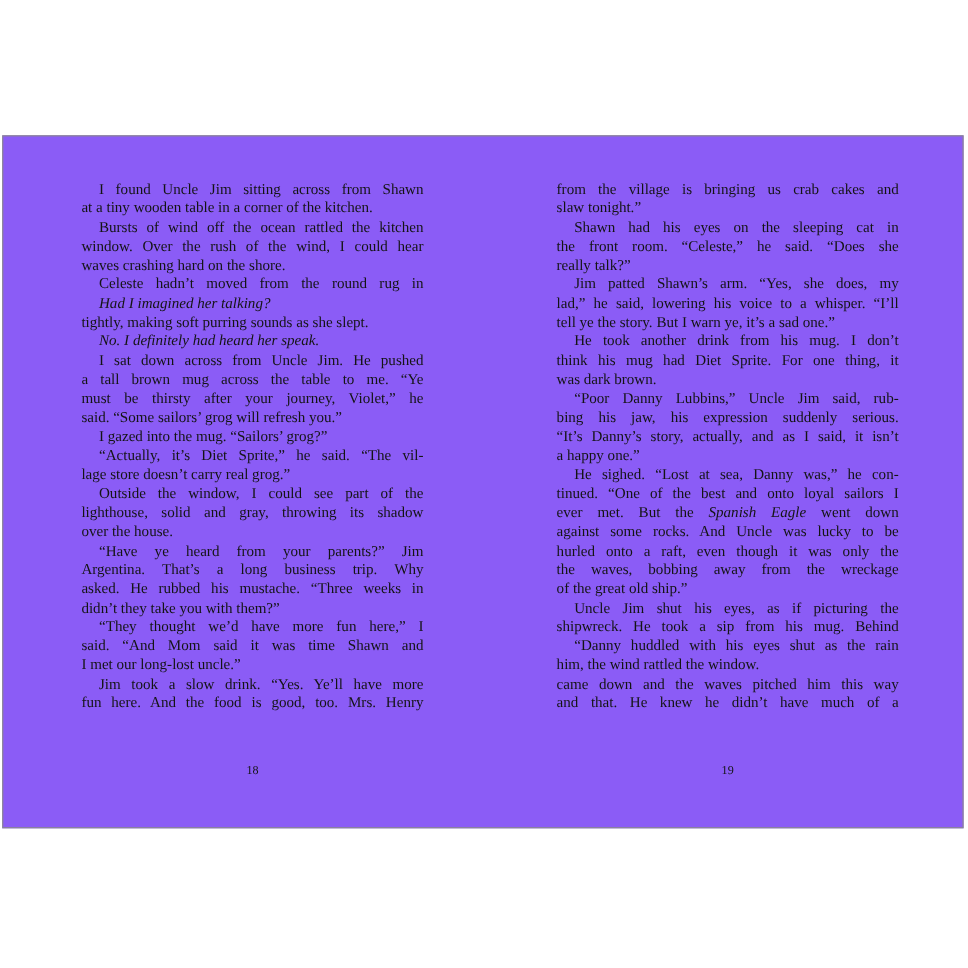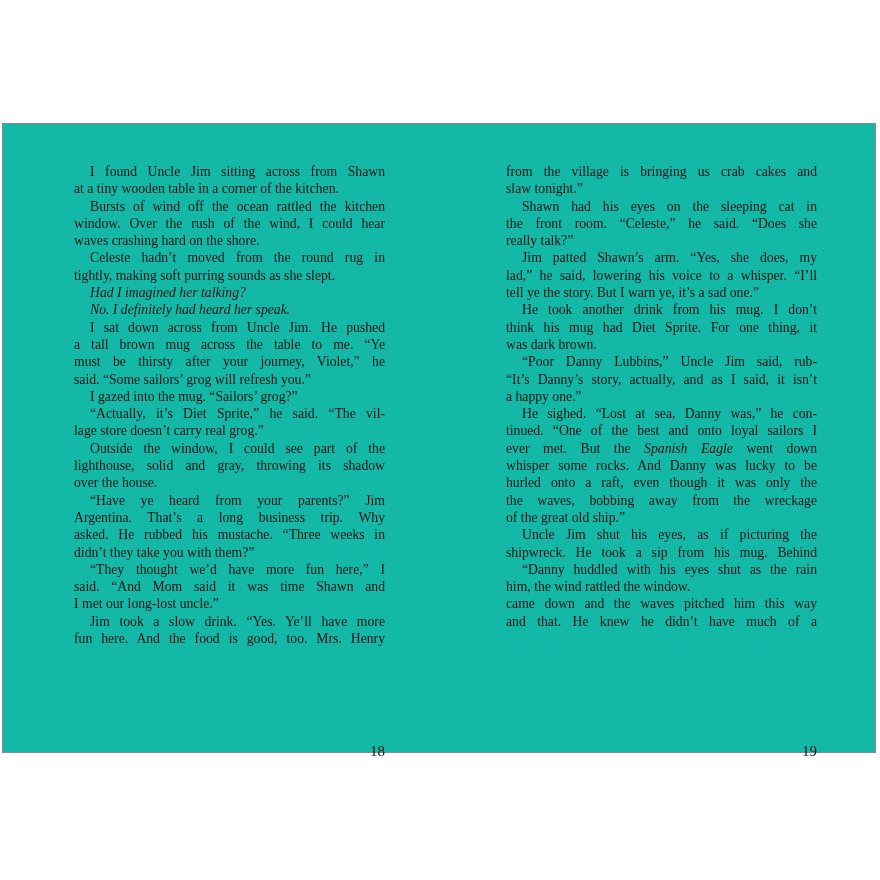--- a/index.html
+++ b/index.html
@@ -10,21 +10,21 @@
     height: 880px;
     font-family: "Liberation Serif", "DejaVu Serif", serif;
   }
   .spread {
     position: absolute;
     left: 2px;
     top: 123px;
     width: 874px;
     height: 630px;
     border: 1px solid #8a8a8a;
-    background: #14b8a6;
+    background: #8b5cf6;
     box-sizing: border-box;
   }
   .page {
     position: absolute;
     top: 0;
     height: 100%;
     width: 311px;
   }
   .page.left  { left: 71px; }
   .page.right { left: 503px; }
@@ -43,40 +43,39 @@
     min-height: 17.3px;
   }
   .line.just { text-align-last: justify; }
   .line.indent { text-indent: 16px; }
   .it { font-style: italic; }
   .pagenum {
     position: absolute;
     top: 571px;
     left: 0;
     width: 100%;
-    text-align: right;
+    text-align: center;
     color: #141414;
-    font-size: 15px;
-    margin-top: 48px;
+    font-size: 11px;
   }
 </style>
 </head>
 <body>
 
 <div class="spread">
   <div class="page left">
     <div class="text">
         <div class="line just indent"><span>I found Uncle Jim sitting across from Shawn</span></div>
         <div class="line"><span>at a tiny wooden table in a corner of the kitchen.</span></div>
         <div class="line just indent"><span>Bursts of wind off the ocean rattled the kitchen</span></div>
         <div class="line just"><span>window. Over the rush of the wind, I could hear</span></div>
         <div class="line"><span>waves crashing hard on the shore.</span></div>
         <div class="line just indent"><span>Celeste hadn’t moved from the round rug in</span></div>
+        <div class="line indent"><span class="it">Had I imagined her talking?</span></div>
         <div class="line"><span>tightly, making soft purring sounds as she slept.</span></div>
-        <div class="line indent"><span class="it">Had I imagined her talking?</span></div>
         <div class="line indent"><span class="it">No. I definitely had heard her speak.</span></div>
         <div class="line just indent"><span>I sat down across from Uncle Jim. He pushed</span></div>
         <div class="line just"><span>a tall brown mug across the table to me. “Ye</span></div>
         <div class="line just"><span>must be thirsty after your journey, Violet,” he</span></div>
         <div class="line"><span>said. “Some sailors’ grog will refresh you.”</span></div>
         <div class="line indent"><span>I gazed into the mug. “Sailors’ grog?”</span></div>
         <div class="line just indent"><span>“Actually, it’s Diet Sprite,” he said. “The vil-</span></div>
         <div class="line"><span>lage store doesn’t carry real grog.”</span></div>
         <div class="line just indent"><span>Outside the window, I could see part of the</span></div>
         <div class="line just"><span>lighthouse, solid and gray, throwing its shadow</span></div>
@@ -100,26 +99,27 @@
         <div class="line just indent"><span>Shawn had his eyes on the sleeping cat in</span></div>
         <div class="line just"><span>the front room. “Celeste,” he said. “Does she</span></div>
         <div class="line"><span>really talk?”</span></div>
         <div class="line just indent"><span>Jim patted Shawn’s arm. “Yes, she does, my</span></div>
         <div class="line just"><span>lad,” he said, lowering his voice to a whisper. “I’ll</span></div>
         <div class="line"><span>tell ye the story. But I warn ye, it’s a sad one.”</span></div>
         <div class="line just indent"><span>He took another drink from his mug. I don’t</span></div>
         <div class="line just"><span>think his mug had Diet Sprite. For one thing, it</span></div>
         <div class="line"><span>was dark brown.</span></div>
         <div class="line just indent"><span>“Poor Danny Lubbins,” Uncle Jim said, rub-</span></div>
+        <div class="line just"><span>bing his jaw, his expression suddenly serious.</span></div>
         <div class="line just"><span>“It’s Danny’s story, actually, and as I said, it isn’t</span></div>
         <div class="line"><span>a happy one.”</span></div>
         <div class="line just indent"><span>He sighed. “Lost at sea, Danny was,” he con-</span></div>
         <div class="line just"><span>tinued. “One of the best and onto loyal sailors I</span></div>
         <div class="line just"><span>ever met. But the </span><span class="it">Spanish Eagle</span><span> went down</span></div>
-        <div class="line just"><span>whisper some rocks. And Danny was lucky to be</span></div>
+        <div class="line just"><span>against some rocks. And Uncle was lucky to be</span></div>
         <div class="line just"><span>hurled onto a raft, even though it was only the</span></div>
         <div class="line just"><span>the waves, bobbing away from the wreckage</span></div>
         <div class="line"><span>of the great old ship.”</span></div>
         <div class="line just indent"><span>Uncle Jim shut his eyes, as if picturing the</span></div>
         <div class="line just"><span>shipwreck. He took a sip from his mug. Behind</span></div>
         <div class="line just indent"><span>“Danny huddled with his eyes shut as the rain</span></div>
         <div class="line"><span>him, the wind rattled the window.</span></div>
         <div class="line just"><span>came down and the waves pitched him this way</span></div>
         <div class="line just"><span>and that. He knew he didn’t have much of a</span></div>
       </div>

